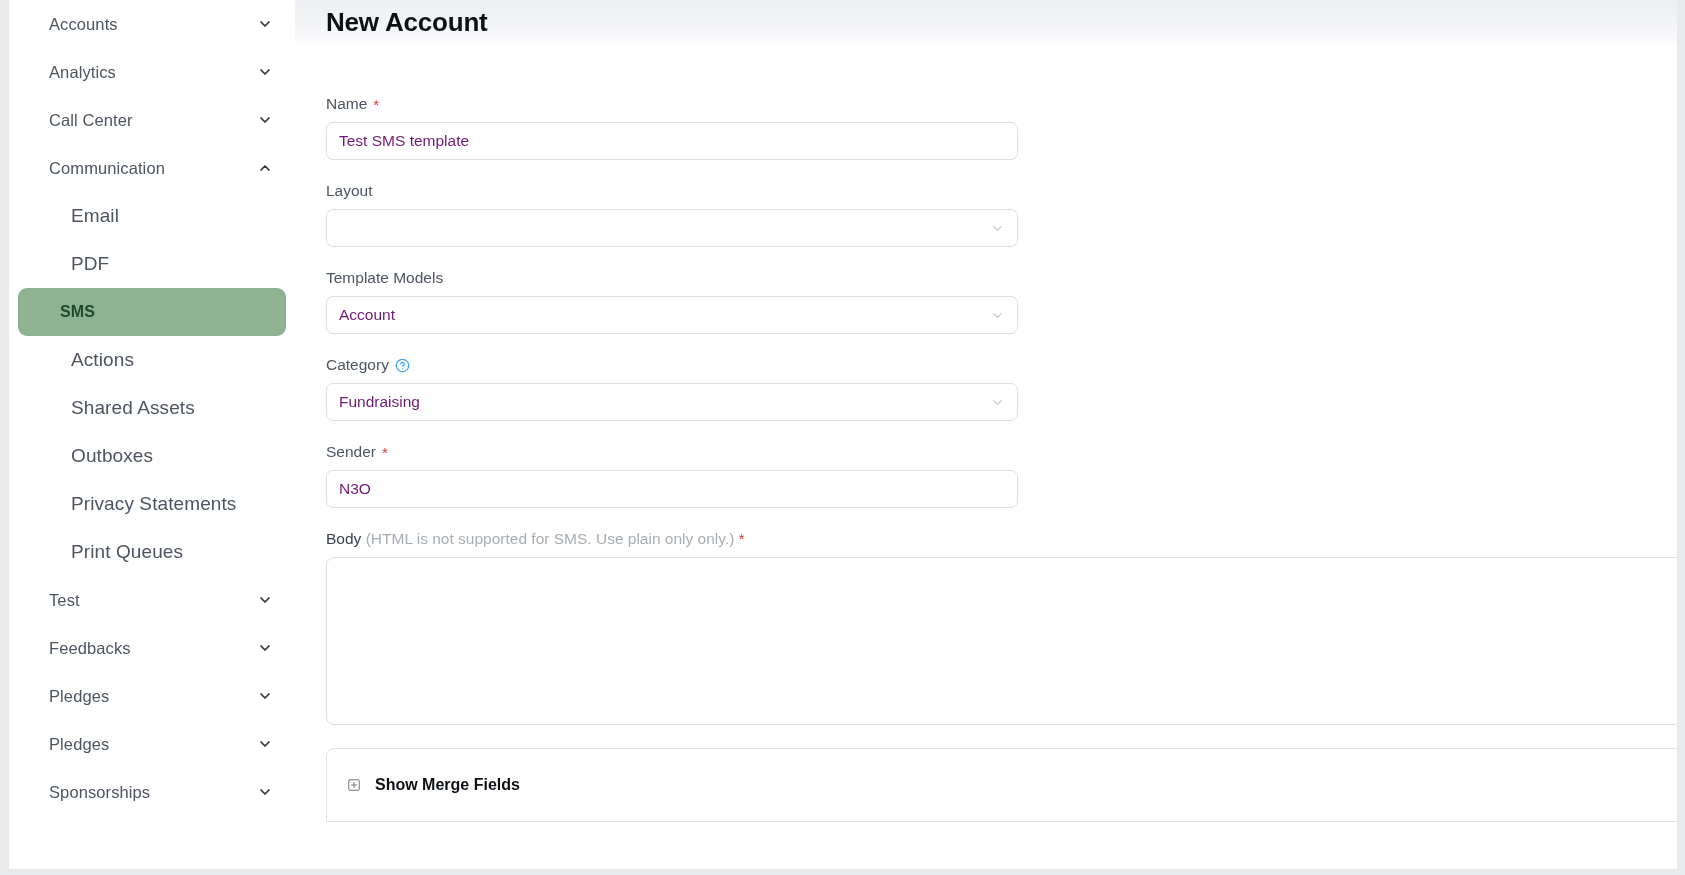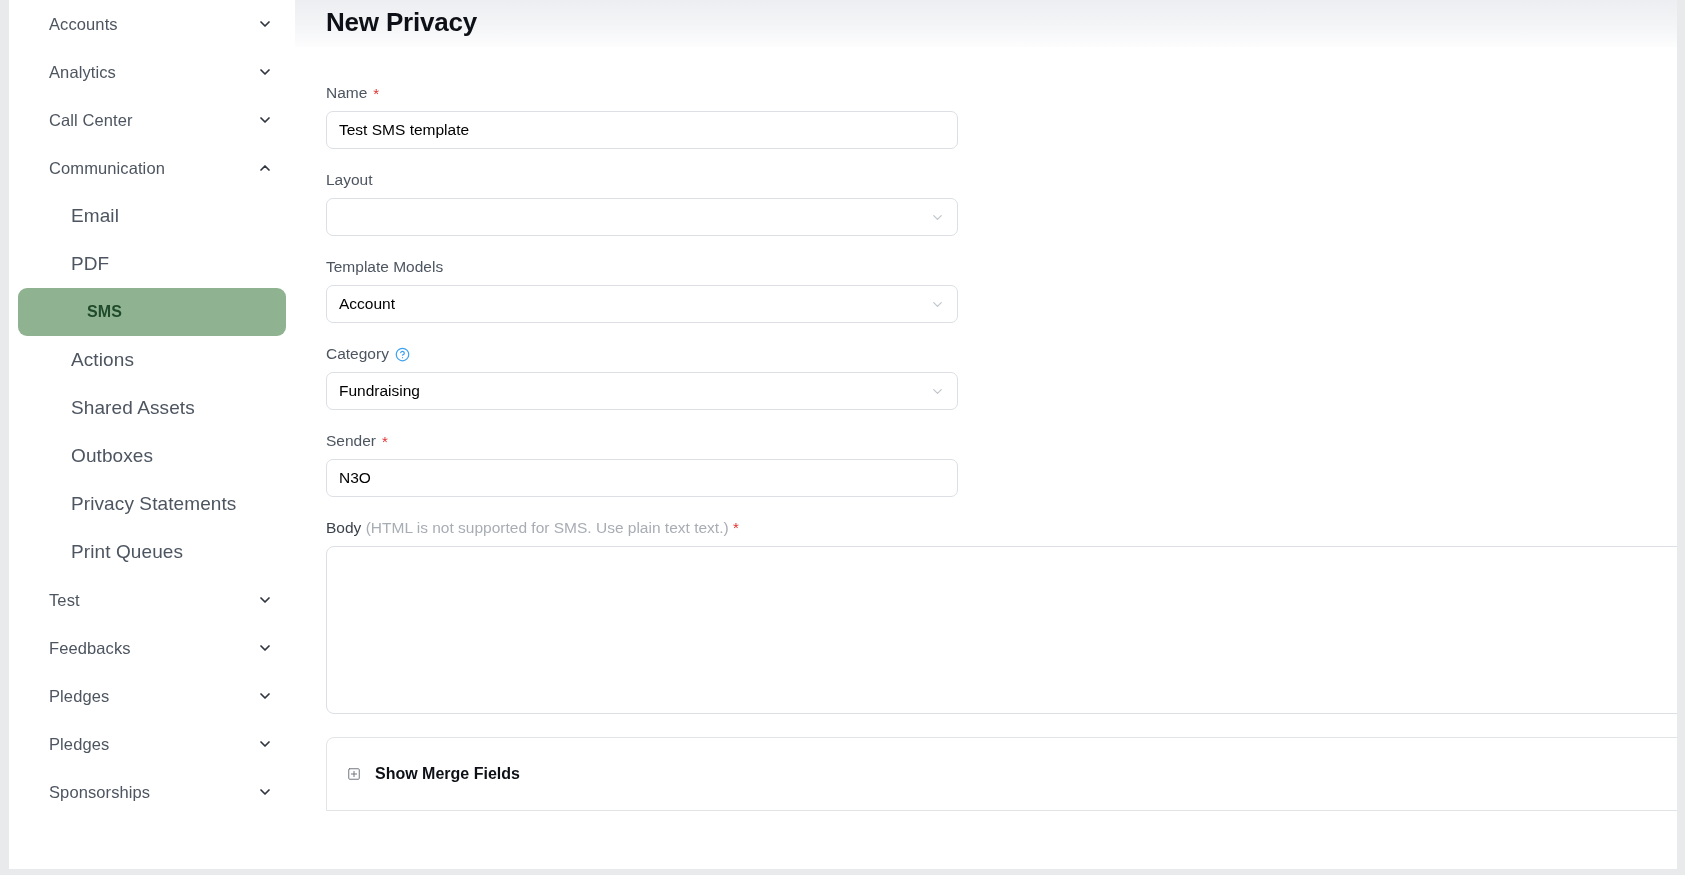--- a/index.html
+++ b/index.html
@@ -51,21 +51,21 @@
     padding: 0 22px 0 62px;
     cursor: pointer;
   }
   .nav-child .lbl {
     font-size: 19px;
     color: #4d5560;
     letter-spacing: .1px;
   }
   .nav-child.active {
     margin: 0 9px;
-    padding-left: 69px;
+    padding-left: 42px;
     border-radius: 9px;
     background: #8fb391;
   }
   .nav-child.active .lbl {
     color: #1f4a2b;
     font-weight: bold;
     font-size: 16px;
   }
   
   #main {
@@ -86,41 +86,41 @@
     font-weight: bold;
     color: #0d1117;
     letter-spacing: -.2px;
     margin-top: -2px;
   }
   #form {
     position: absolute;
     left: 0; top: 47px; right: 0; bottom: 0;
     padding: 37px 31px 0 31px;
   }
-  .field { margin-bottom: 22px; }
+  .field { margin-bottom: 22px; margin-top: 11px; }
   .field-label {
     font-size: 15.5px;
     color: #4d5560;
     margin-bottom: 9px;
     display: flex;
     align-items: center;
     gap: 6px;
   }
   .req { color: #e03131; font-size: 15px; line-height: 1; }
   .ctl {
-    width: 632px;
+    width: 692px;
     height: 38px;
     border: 1px solid #dcdfe3;
     border-radius: 7px;
     background: #fff;
     display: flex;
     align-items: center;
     padding: 0 12px;
     font-size: 15.5px;
-    color: #000000;
+    color: #701a75;
   }
   .ctl .val { flex: 1; }
   .ctl .val.empty { color: #b9bec4; }
   .sel-chev {
     width: 15px; height: 15px;
     color: #c2c7cd;
     flex: 0 0 15px;
   }
   .help-icon { width: 15px; height: 15px; display: block; color: #3da2f0; }
   .body-row {
@@ -258,21 +258,21 @@
       <svg class="chev" viewBox="0 0 24 24" fill="none" stroke="currentColor" stroke-width="2.6" stroke-linecap="round" stroke-linejoin="round">
           <polyline points="6 9 12 15 18 9"></polyline>
         </svg>
     </div>
 
   </nav>
 
   <section id="main">
 
     <div id="page-header">
-      <span class="title">New Privacy</span>
+      <span class="title">New Account</span>
     </div>
 
     <div id="form">
 
       <div class="field">
         <div class="field-label">
           <span>Name</span>
           <span class="req">*</span>
         </div>
         <div class="ctl">
@@ -328,21 +328,21 @@
         </div>
         <div class="ctl">
           <span class="val">N3O</span>
         </div>
       </div>
 
       <div class="field" style="margin-bottom:0;">
         <div class="body-row">
           <div class="body-label">
             <span>Body</span>
-            <span class="hint">(HTML is not supported for SMS. Use plain text text.)</span>
+            <span class="hint">(HTML is not supported for SMS. Use plain only only.)</span>
             <span class="req">*</span>
           </div>
 
         </div>
         <div id="body-textarea">
           
         </div>
       </div>
 
       <div id="merge-panel">

